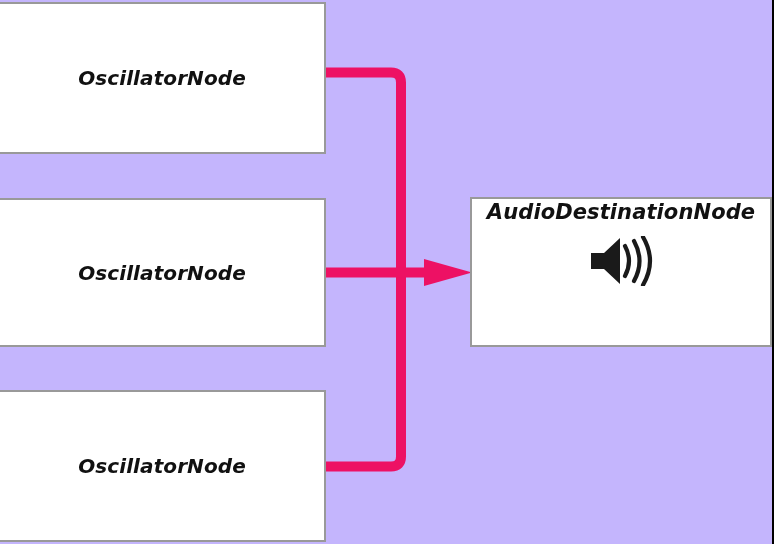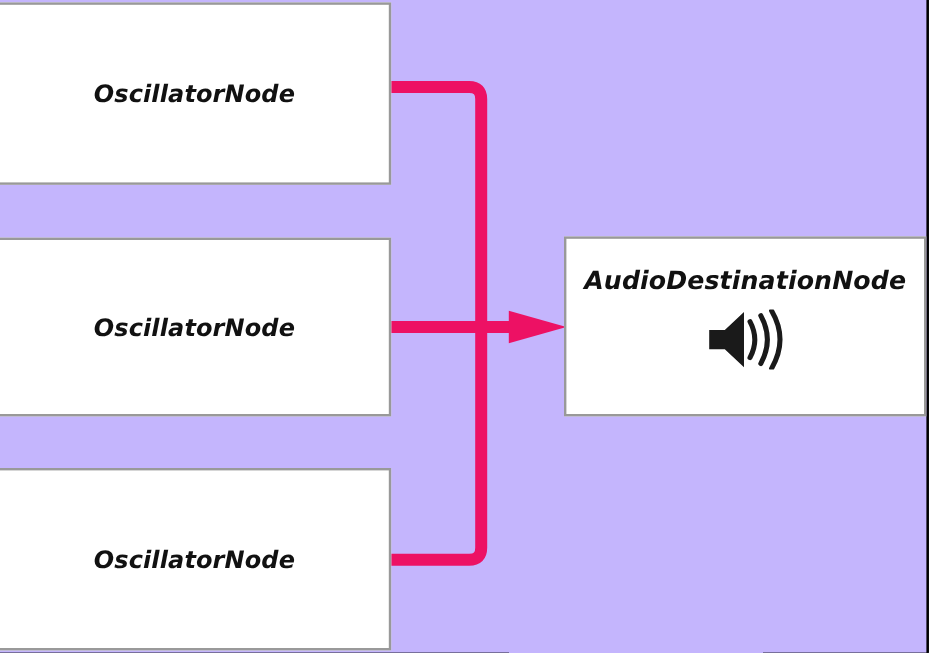--- a/index.html
+++ b/index.html
@@ -42,21 +42,21 @@
   #osc-2 { left: -2px; top: 198px; width: 328px; height: 149px; }
   #osc-3 { left: -2px; top: 390px; width: 328px; height: 152px; }
 
   
   #dest {
     left: 470px;
     top: 197px;
     width: 302px;
     height: 150px;
     justify-content: flex-start;
-    padding-top: 24px;
+    padding-top: 2px;
   }
   #dest .node-label { font-size: 21px; }
 
   .speaker-icon {
     margin-top: 12px;
     width: 64px;
     height: 50px;
     display: block;
   }
 

